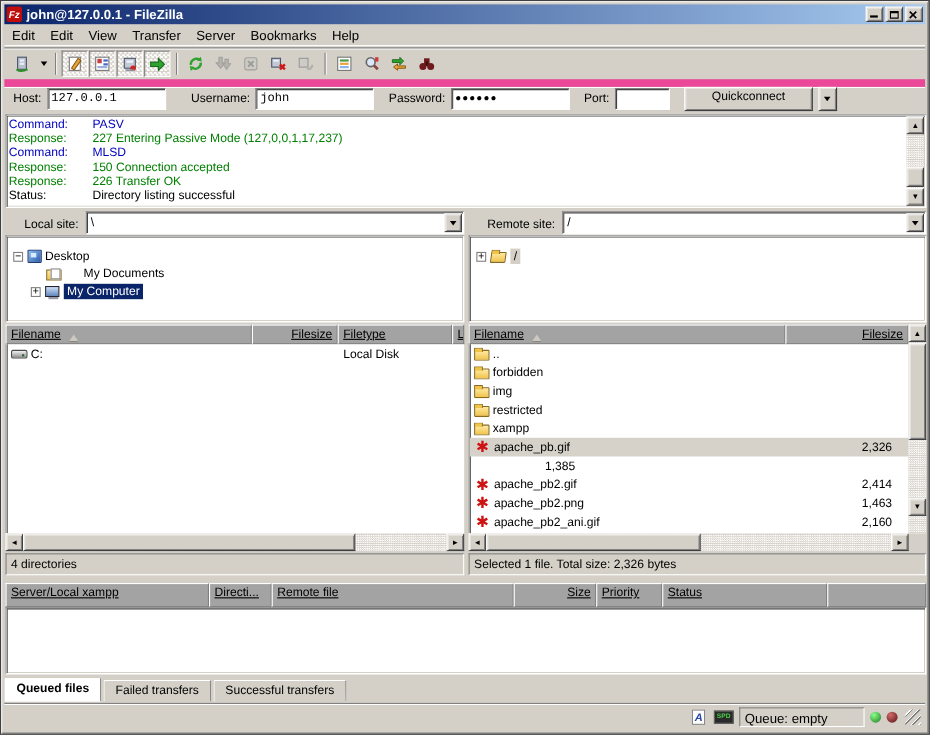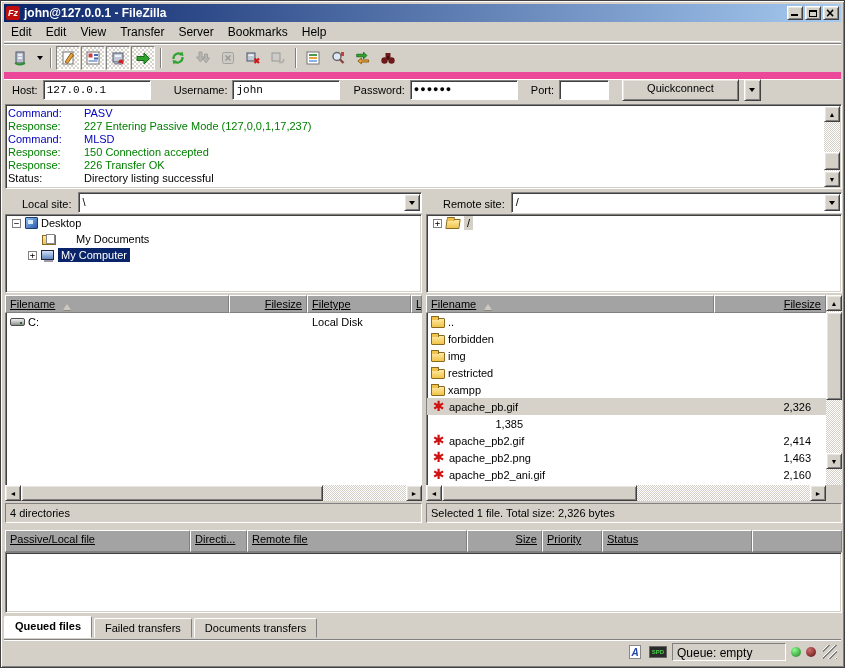--- a/index.html
+++ b/index.html
@@ -87,21 +87,21 @@
   .pane.local{left:4px;width:417px;}
   .pane.remote{left:425px;width:416px;}
   .site-row{position:absolute;top:0;left:15px;right:0;height:21px;display:flex;align-items:flex-end;}
   .site-label{padding:3px 6px 3px 2px;white-space:nowrap;}
   .combo{flex:1;height:21px;position:relative;background:#fff;border:1px solid;
     border-color:#808080 #fff #fff #808080;box-shadow:inset 1px 1px 0 #404040;}
   .combo-value{position:absolute;left:4px;top:3px;}
   .combo-btn{position:absolute;right:1px;top:1px;bottom:1px;width:16px;display:flex;
     align-items:center;justify-content:center;}
 
-  .tree{position:absolute;left:0;right:0;top:22px;height:79px;padding-top:0;overflow:hidden;}
+  .tree{position:absolute;left:0;right:0;top:22px;height:79px;padding-top:10px;overflow:hidden;}
   .tree-row{display:flex;align-items:center;height:16px;white-space:nowrap;}
   .expander{width:9px;height:9px;border:1px solid #808080;background:#fff;flex:none;
     display:flex;align-items:center;justify-content:center;font-size:9px;line-height:7px;
     margin-right:4px;font-family:"DejaVu Sans Mono",monospace;}
   .expander.minus::before{content:"−";} .expander.plus::before{content:"+";}
   .tree-label{padding:1px 3px;}
   .tree-label.selected{background:#0a246a;color:#fff;}
   .tree-label.selected-inactive{background:#d4d0c8;color:#000;}
 
   
@@ -505,34 +505,34 @@
     </div>
     <div class="hscroll sb-track" style="left:0;width:400px;top:293px">
       <span class="sb-btn raised al" style="left:0;top:0"></span>
       <span class="sb-thumb raised" style="left:16px;top:0;width:195px;height:16px"></span>
       <span class="sb-btn raised ar" style="right:0;top:0"></span>
     </div>
     <div class="pane-status">Selected 1 file. Total size: 2,326 bytes</div>
   </div>
 
   <div class="queue-header">
-    <span class="hcell" style="width:185px">Passive/Local file</span>
+    <span class="hcell" style="width:185px">Server/Local xampp</span>
     <span class="hcell" style="width:57px">Directi...</span>
     <span class="hcell" style="width:220px">Remote file</span>
     <span class="hcell" style="width:75px;text-align:right">Size</span>
     <span class="hcell" style="width:60px">Priority</span>
     <span class="hcell" style="width:150px">Status</span>
     <span class="hcell" style="flex:1"></span>
   </div>
   <div class="queue-body sunken"></div>
 
   <div class="tabs">
     <span class="tab active">Queued files</span>
     <span class="tab">Failed transfers</span>
-    <span class="tab">Documents transfers</span>
+    <span class="tab">Successful transfers</span>
   </div>
 
   <div class="statusbar">
     <span class="mini-ind">
         <span class="ind-ascii">A</span>
       </span>
     <span class="ind-speed">SPD</span>
     <span class="queue-pill">Queue: empty</span>
     <span class="led led-green"></span>
     <span class="led led-red"></span>

